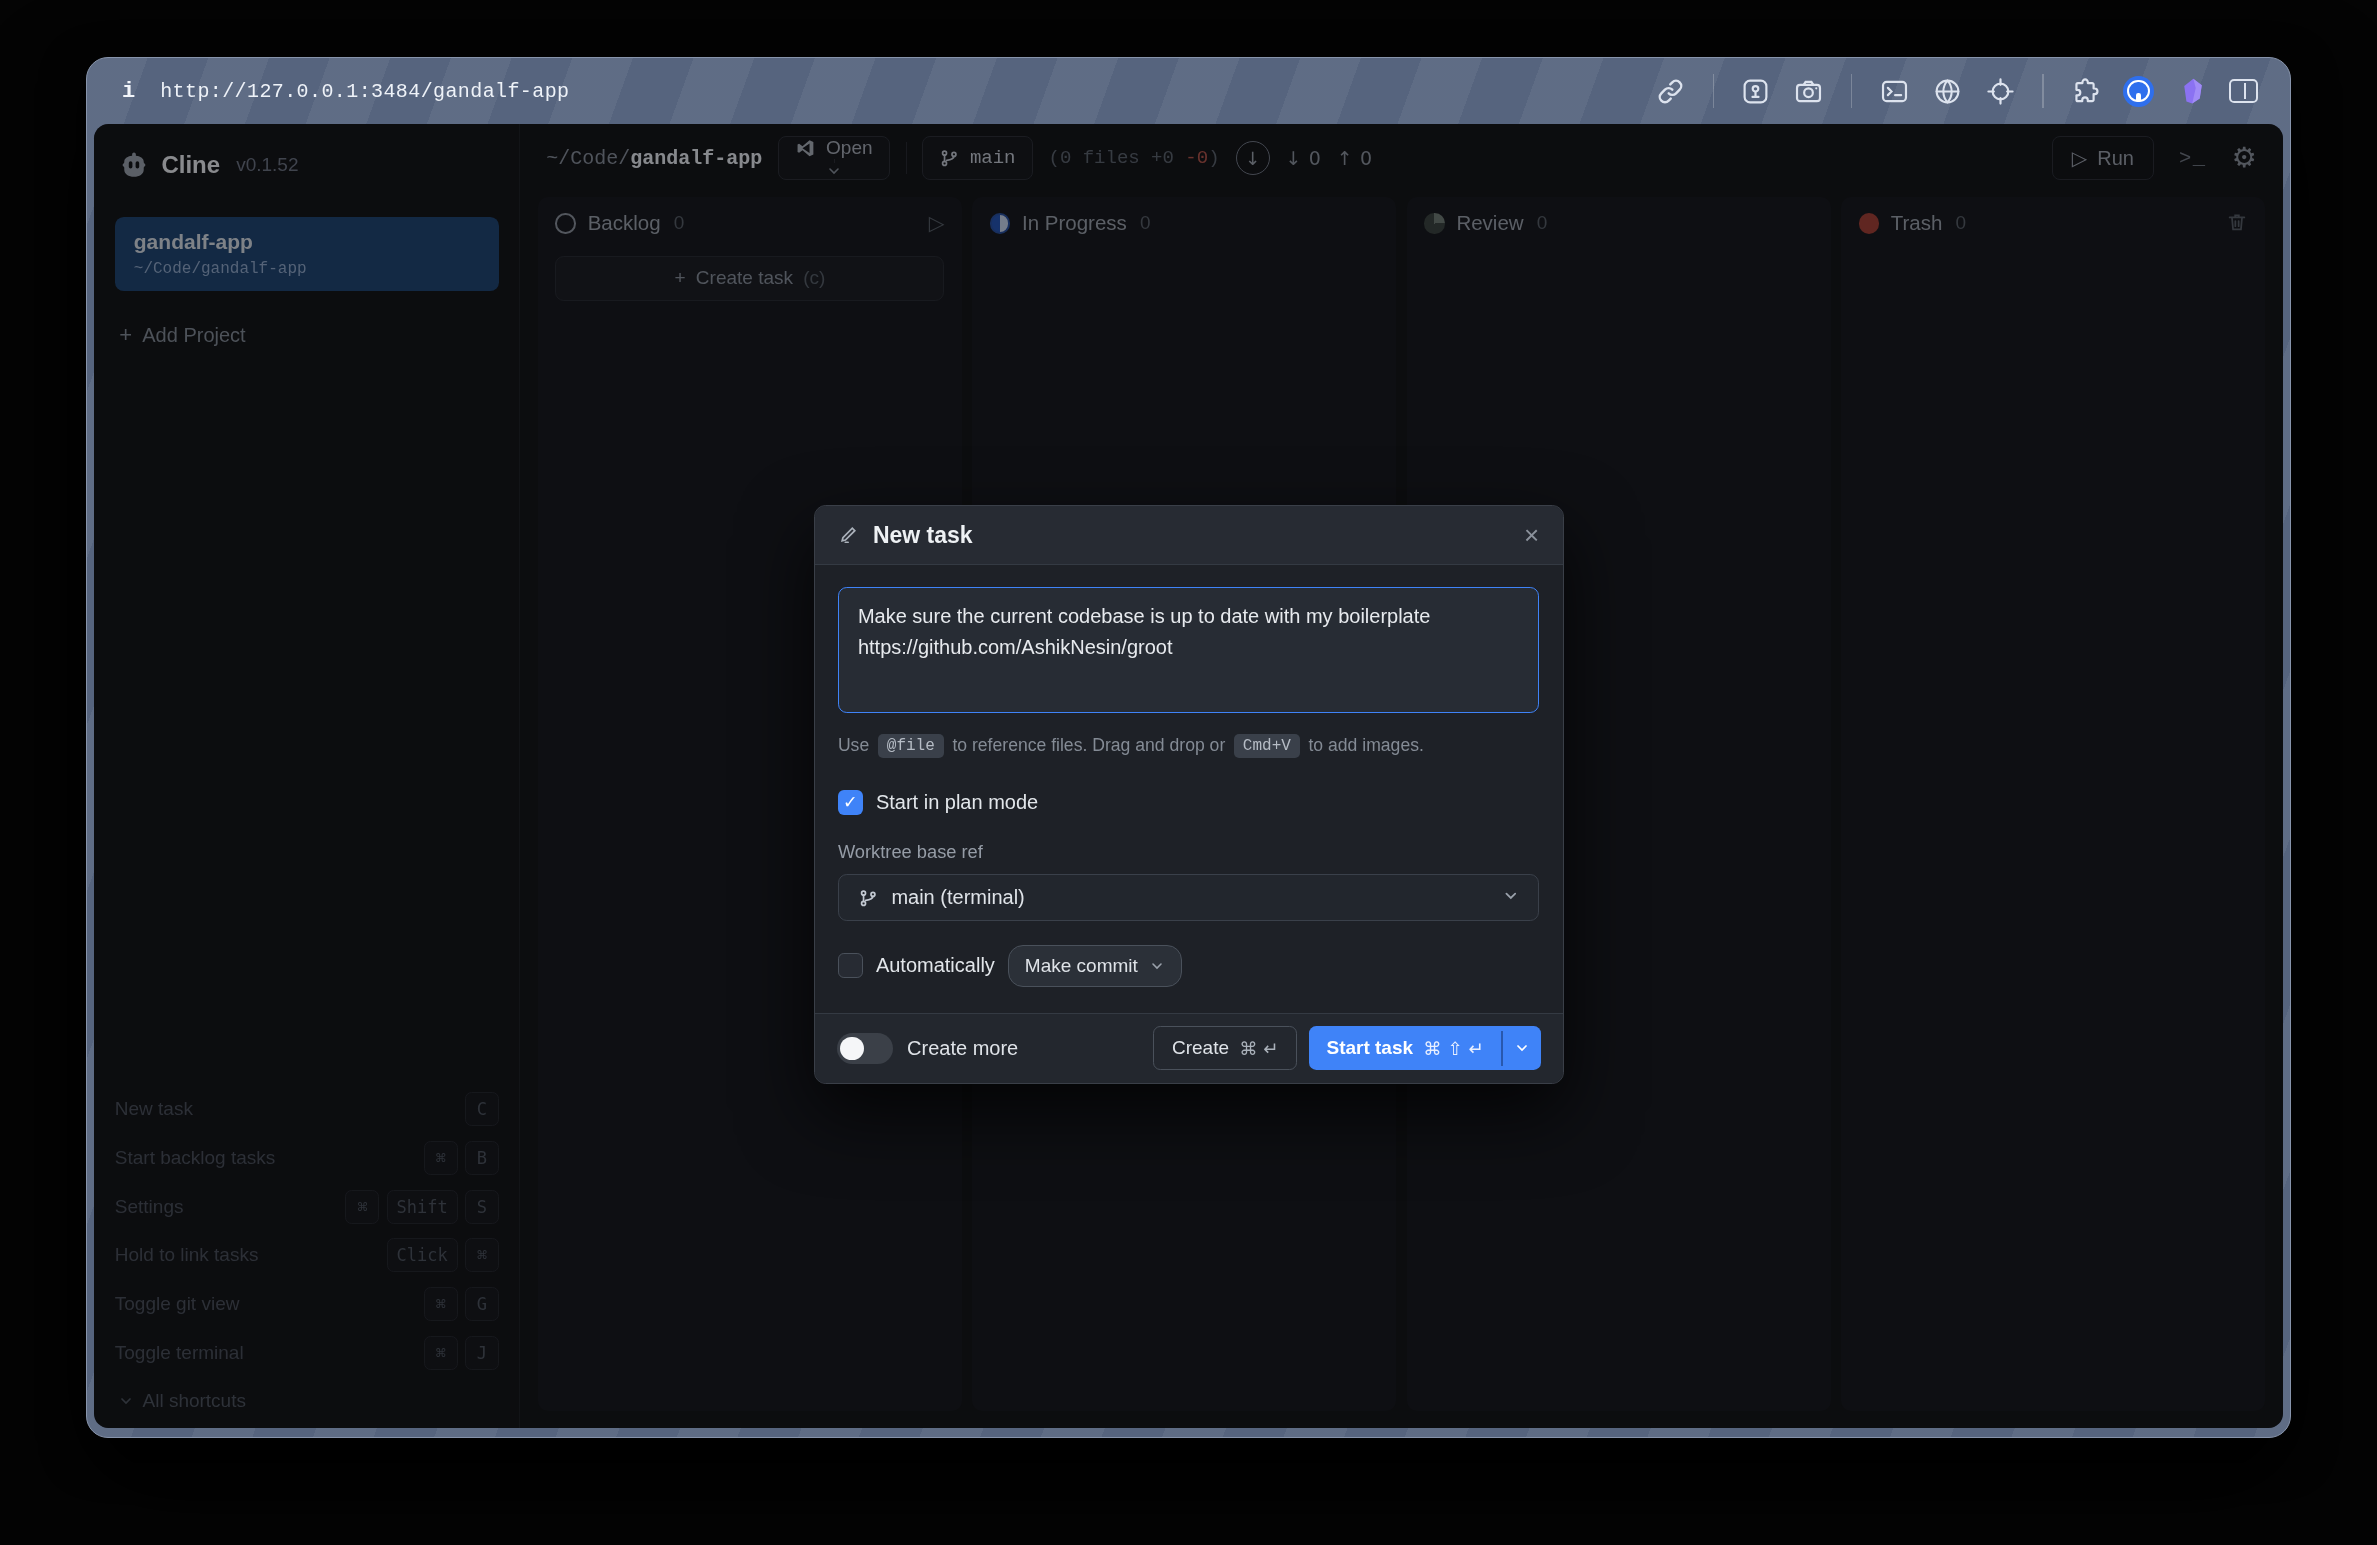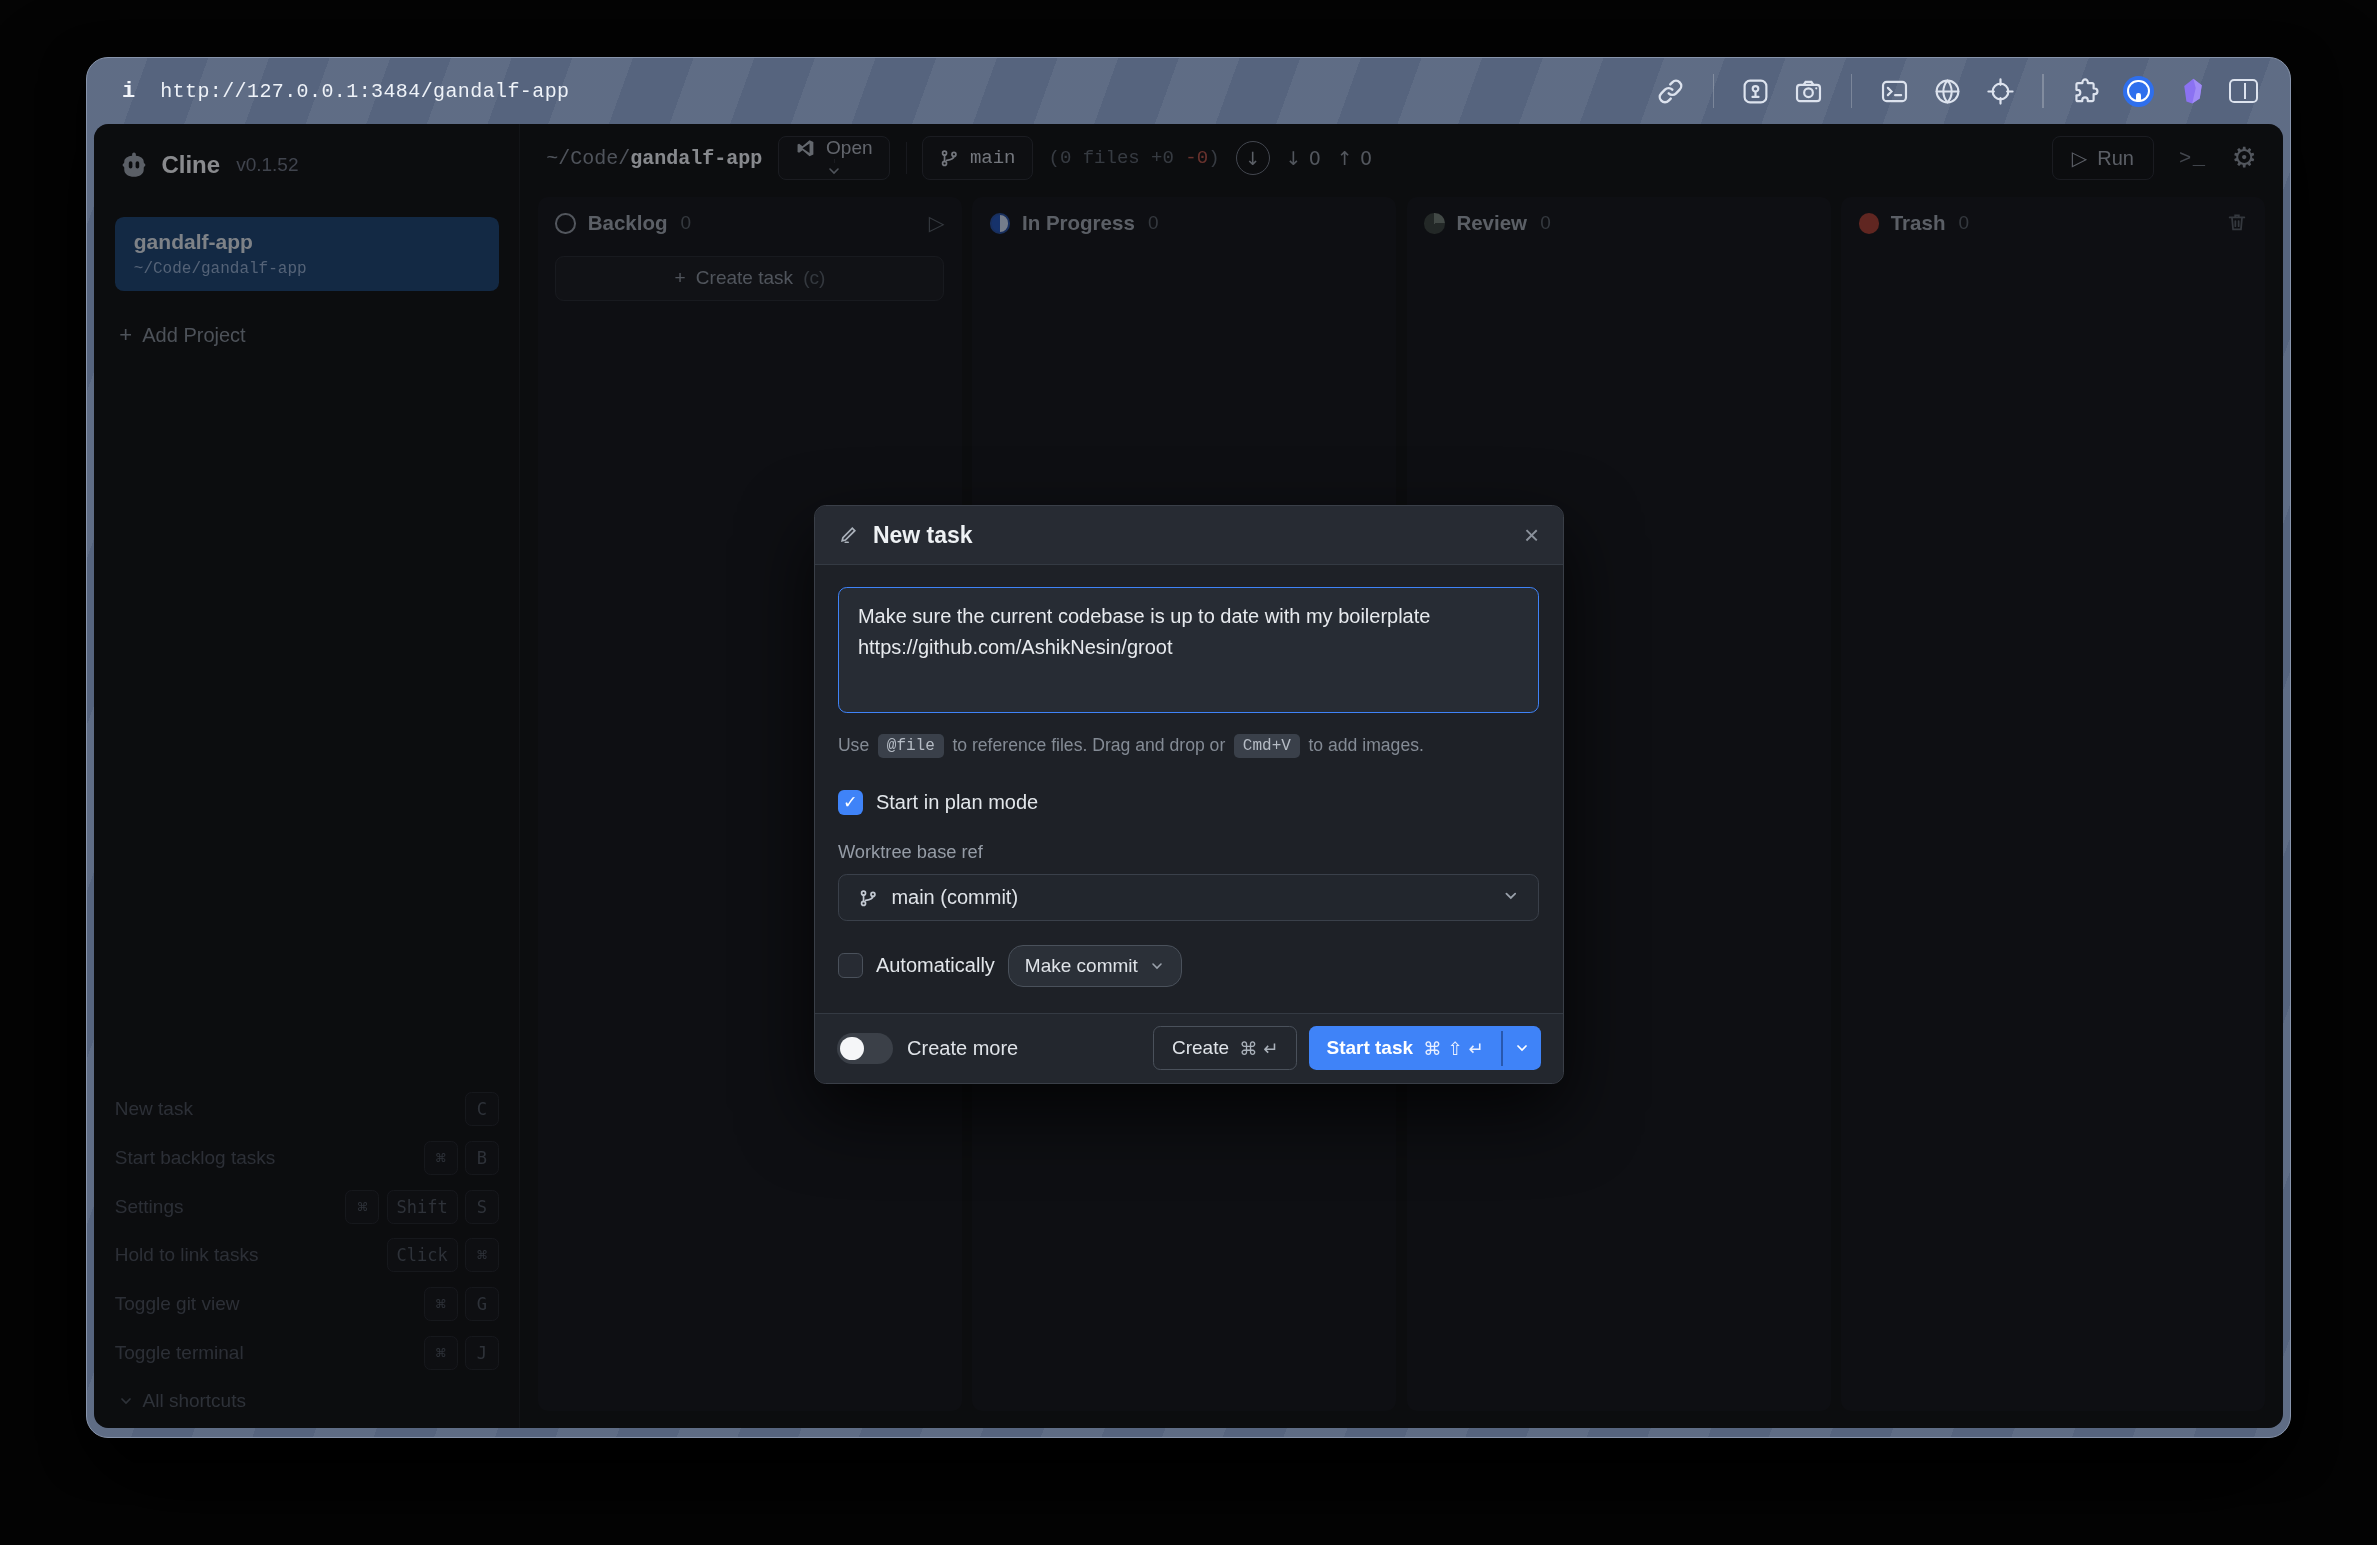--- a/index.html
+++ b/index.html
@@ -75,21 +75,21 @@
   .arrow-count { color:#8b929c; font-size:19px; display:flex; align-items:center; gap:7.3px; }
   .mh-right { margin-left:auto; display:flex; align-items:center; gap:25px; }
   .run-btn { height:44px; padding:0 19px; display:flex; align-items:center; gap:10.2px; border:0.7px solid #2b2e35; border-radius:8px; color:#9aa1ab; font-size:20px; background:transparent; }
   .term-ic { color:#6f7680; font-size:20.5px; letter-spacing:1.5px; }
   .gear-ic { color:#8b929c; font-size:28px; line-height:1; }
 
   
   .board { flex:1; display:grid; grid-template-columns:repeat(4,1fr); gap:10.2px; padding:8.8px 17.6px 17.6px 17.6px; }
   .col { background:#16181c; border-radius:10.2px; padding:14.6px 17.6px; }
   .col-head { display:flex; align-items:center; gap:11.7px; }
-  .col-name { color:#9aa1ab; font-size:20.5px; font-weight:700; }
+  .col-name { color:#9aa1ab; font-size:20.5px; font-weight:400; }
   .col-count { color:#565d66; font-size:19px; margin-left:1.5px; }
   .col-right { margin-left:auto; color:#565d66; }
   .dot { width:20.5px; height:20.5px; border-radius:50%; flex:0 0 auto; }
   .dot-backlog { border:2.6px solid #8b929c; background:transparent; }
   .dot-progress { background:conic-gradient(#c7d4ea 0 180deg, #2453b4 180deg 360deg); border:2.2px solid #274f9e; }
   .dot-review { background:conic-gradient(#6e7a74 0 90deg, #39423e 90deg 360deg); }
   .dot-trash { background:#a23e34; }
   .create-task { margin-top:20.5px; height:45px; border:0.7px solid #272a31; background:#1a1d22; border-radius:8.8px;
                  display:flex; align-items:center; justify-content:center; gap:10.2px; color:#878e99; font-size:19px; }
   .ct-key { color:#565d66; }
@@ -425,21 +425,21 @@
 
         <div class="select">
           <span class="branch-ic">
               <svg viewBox="0 0 24 24" fill="none" stroke="currentColor" stroke-width="2" stroke-linecap="round">
                 <circle cx="6.5" cy="18" r="2.3"></circle>
                 <circle cx="6.5" cy="6" r="2.3"></circle>
                 <circle cx="17.5" cy="7.5" r="2.3"></circle>
                 <path d="M6.5 8.3v7.4M17.5 9.8c-.3 3-4.6 4.1-8.4 4.7"></path>
               </svg>
             </span>
-          <span>main (commit)</span>
+          <span>main (terminal)</span>
           <span class="chev-r"><svg width="17.6" height="17.6" viewBox="0 0 24 24" fill="none" stroke="currentColor" stroke-width="2.4" stroke-linecap="round">
                 <path d="M6 9l6 6 6-6"></path>
               </svg></span>
         </div>
 
         <div class="auto-row">
           <span class="cb cb-off"></span>
           <span class="auto-label">Automatically</span>
           <span class="commit-dd">
             <span>Make commit</span>

